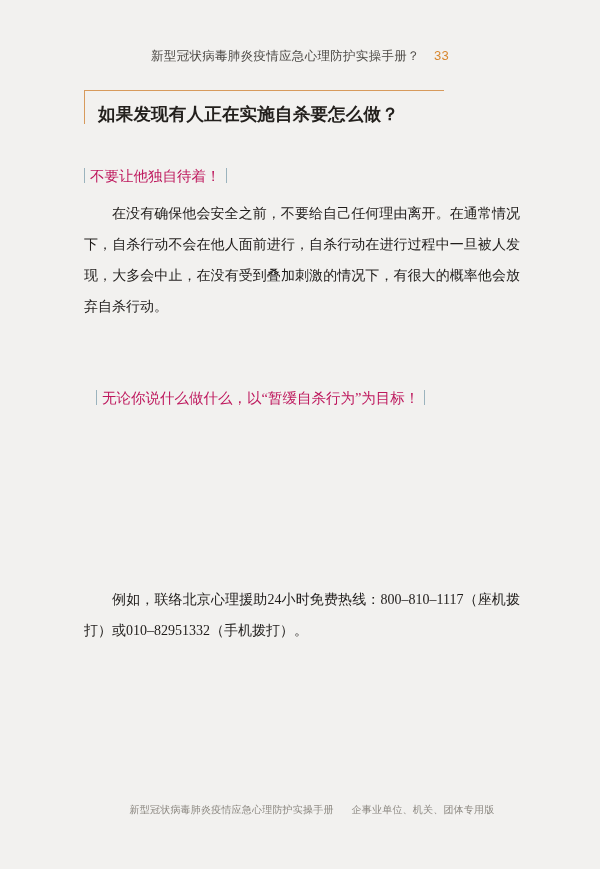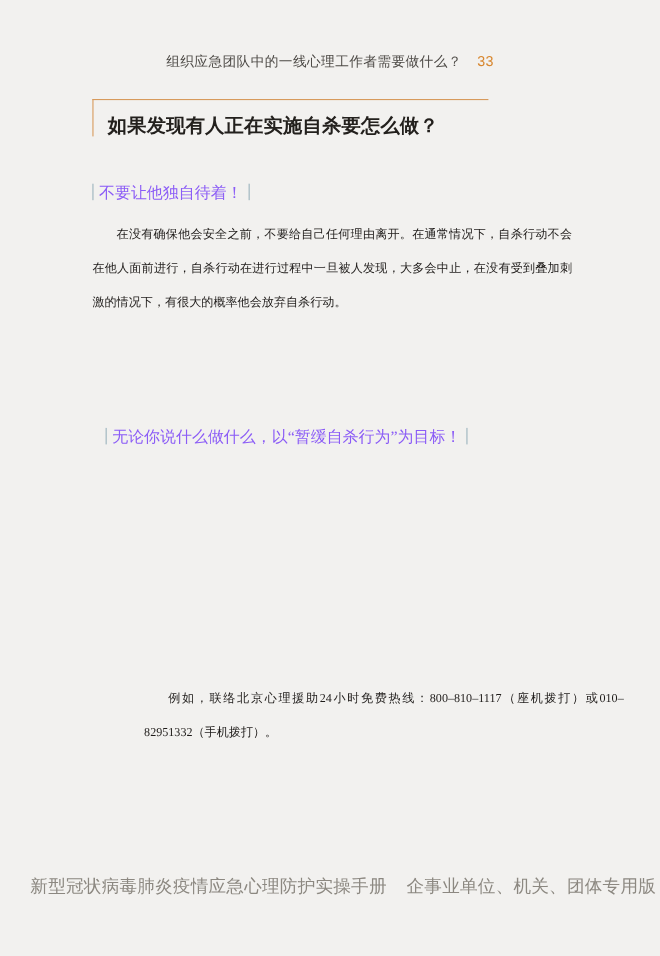--- a/index.html
+++ b/index.html
@@ -78,21 +78,21 @@
     line-height: 26px;
     font-family: Liberation Serif, serif;
   }
 
   
   .sub-head {
     position: absolute;
     left: 84px;
     width: 436px;
     font-size: 14.5px;
-    color: #8b5cf6;
+    color: #be185d;
     line-height: 27px;
     box-sizing: border-box;
   }
   .sub-head .bar {
     display: inline-block;
     width: 1px;
     height: 15px;
     background: #9bb3bd;
     vertical-align: -2px;
     margin-right: 5px;
@@ -104,63 +104,63 @@
     background: #9bb3bd;
     vertical-align: -2px;
     margin-left: 5px;
   }
 
   
   .para {
     position: absolute;
     left: 84px;
     width: 436px;
-    font-size: 11px;
+    font-size: 14px;
     color: #1f1c1a;
     line-height: 31px;
     text-align: justify;
     text-indent: 2em;
     box-sizing: border-box;
   }
   .hl {
     color: #d4622a;
   }
 
   
   #sub1 { top: 163px; }
   #p1   { top: 198px; }
   #sub2 { top: 385px; padding-left: 12px; }
   #p2   { top: 428px; }
   #sub3 { top: 548px; }
-  #p3   { top: 620px; margin-left: 47px; }
+  #p3   { top: 584px; }
 
   
   .footer {
     position: absolute;
     bottom: 52px;
     left: 0;
     right: 0;
     text-align: center;
-    font-size: 16px;
+    font-size: 10px;
     color: #8c8881;
     letter-spacing: 0.2px;
     margin-left: 24px;
   }
   .footer .sep {
     display: inline-block;
     width: 18px;
   }
 </style>
 </head>
 <body>
 
 <div class="page">
 
   <div class="running-header">
-    <span class="hdr-text">组织应急团队中的一线心理工作者需要做什么？</span><span class="page-num">33</span>
+    <span class="hdr-text">新型冠状病毒肺炎疫情应急心理防护实操手册？</span><span class="page-num">33</span>
   </div>
 
   <div class="section-heading">
     <span class="rule"></span>
     <span class="lcap"></span>
     <div class="title">如果发现有人正在实施自杀要怎么做？</div>
   </div>
 
   <div class="sub-head" id="sub1">
     <span class="bar"></span><span>不要让他独自待着！</span><span class="bar-end"></span>

